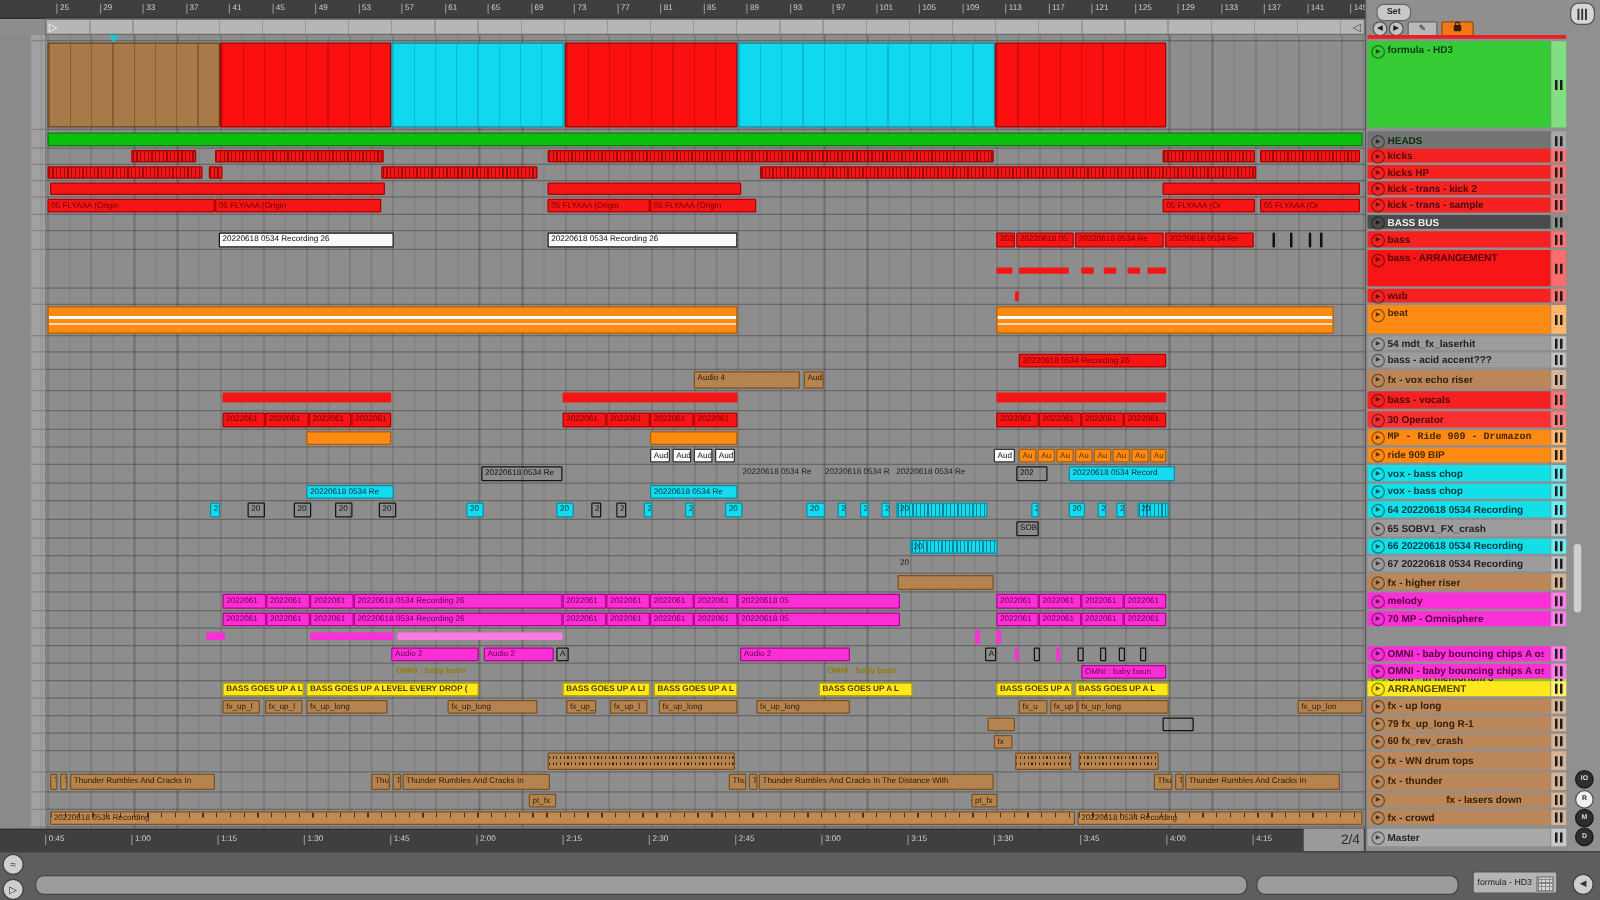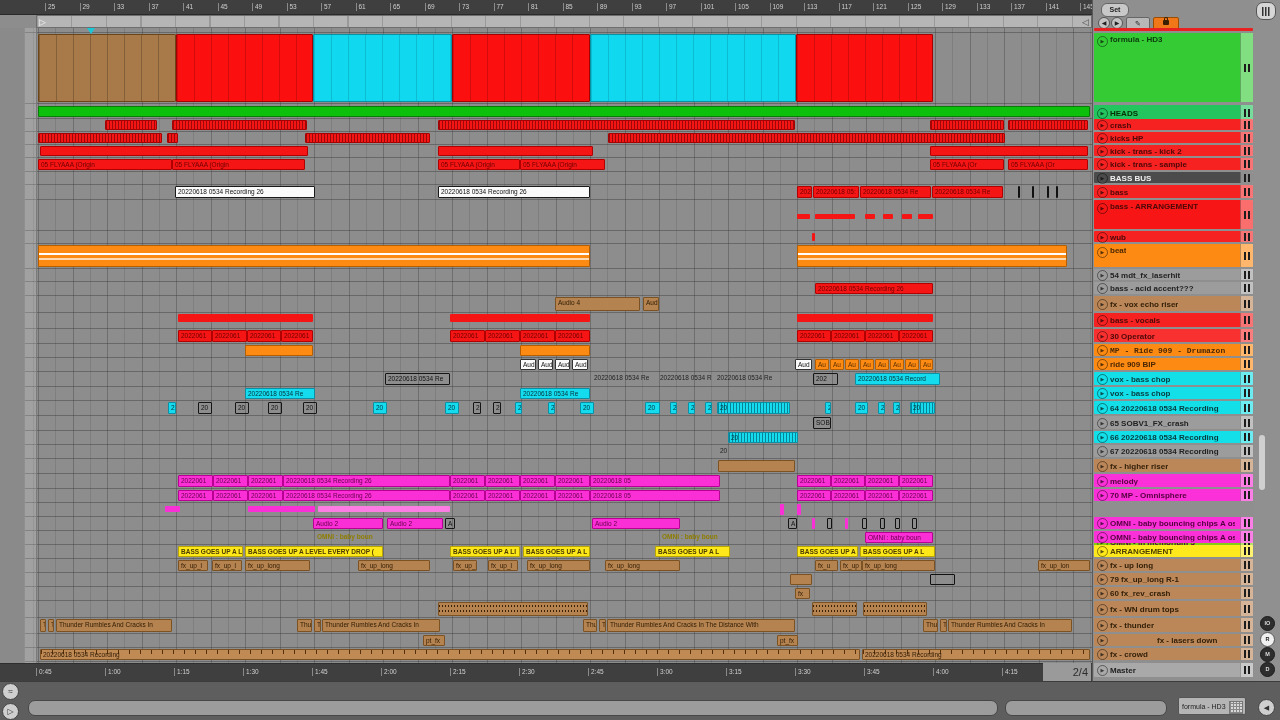--- a/index.html
+++ b/index.html
@@ -403,28 +403,28 @@
     <div id="lock-btn">
       <div class="lock-glyph"></div>
     </div>
     <div id="track-list">
         <div class="track" style="top: 28px; height: 3px; background: rgb(232, 32, 32);"></div>
         <div class="track tall" style="top: 33px; height: 69px; background: rgb(53, 203, 53);">
           <div class="tplay">▶</div>
           <div class="tname" style="color: rgb(12, 60, 12);">formula - HD3</div>
           <div class="tmeter"></div>
         </div>
-        <div class="track" style="top: 105px; height: 16px; background: #22c55e; padding-left: 29px;">
+        <div class="track" style="top: 105px; height: 16px; background: #737373; padding-left: 29px;">
           <div class="tplay">▶</div>
           <div class="tname" style="color: rgb(6, 48, 6);">HEADS</div>
           <div class="tmeter"></div>
         </div>
         <div class="track" style="top: 119px; height: 11px; background: rgb(246, 33, 33);">
           <div class="tplay">▶</div>
-          <div class="tname" style="color: rgb(77, 8, 8);">crash</div>
+          <div class="tname" style="color: rgb(77, 8, 8);">kicks</div>
           <div class="tmeter"></div>
         </div>
         <div class="track" style="top: 132px; height: 11px; background: rgb(246, 33, 33);">
           <div class="tplay">▶</div>
           <div class="tname" style="color: rgb(77, 8, 8);">kicks HP</div>
           <div class="tmeter"></div>
         </div>
         <div class="track" style="top: 145px; height: 11px; background: rgb(246, 33, 33);">
           <div class="tplay">▶</div>
           <div class="tname" style="color: rgb(77, 8, 8);">kick - trans - kick 2</div>

